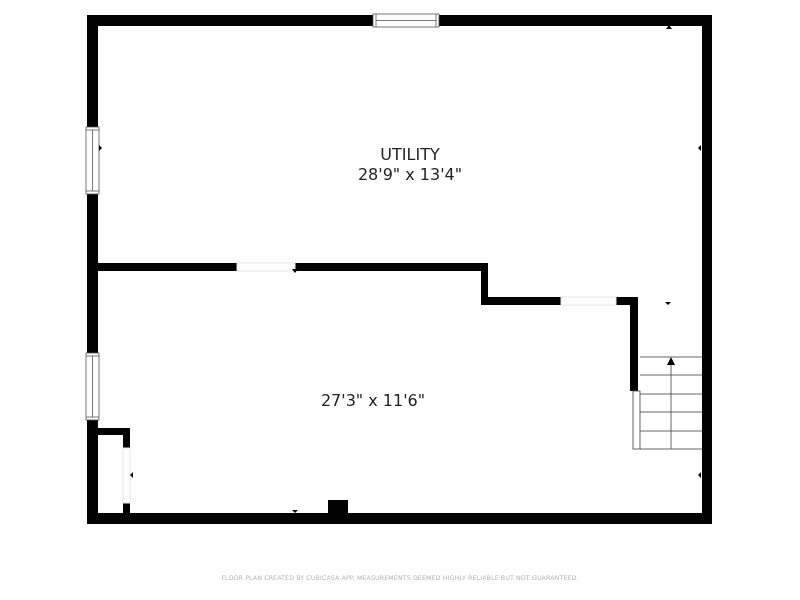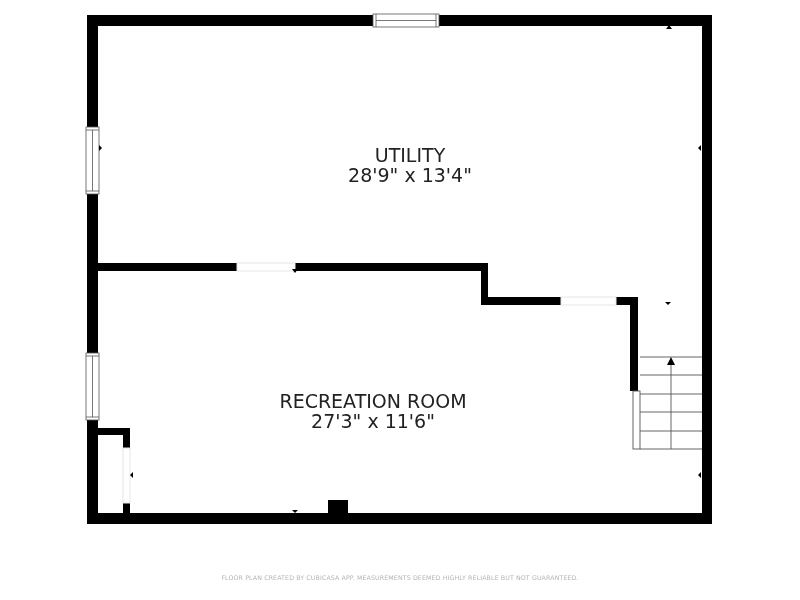--- a/index.html
+++ b/index.html
@@ -1,18 +1,18 @@
 <!DOCTYPE html>
 <html><head>
 <meta charset="utf-8">
 <style>
   html,body{margin:0;padding:0;background:#fff;}
   body{width:800px;height:600px;position:relative;overflow:hidden;font-family:"DejaVu Sans","Liberation Sans",sans-serif;}
   svg{position:absolute;left:0;top:0;}
-  .lbl{position:absolute;text-align:center;color:#222;font-size:19px;line-height:20px;transform:translateX(-50%);white-space:nowrap;}
+  .lbl{position:absolute;text-align:center;color:#222;font-size:16px;line-height:20px;transform:translateX(-50%);white-space:nowrap;}
   .foot{position:absolute;left:0;width:800px;top:574px;text-align:center;font-size:6.3px;color:#b4b4b4;letter-spacing:0.1px;}
 </style>
 </head>
 <body>
 
 <svg width="800" height="600" viewBox="0 0 800 600">
 
   <g fill="#000">
     <rect x="87" y="15" width="625" height="11"></rect>
     <rect x="87" y="513" width="625" height="11"></rect>
@@ -80,17 +80,16 @@
     <polygon points="701,472 701,478 698,475"></polygon>
     <polygon points="292,510 298,510 295,513"></polygon>
   </g>
 </svg>
 
 <div class="lbl" style="left:410px;top:145px;">
   <div>UTILITY</div>
   <div>28'9" x 13'4"</div>
 </div>
 <div class="lbl" style="left:373px;top:391px;">
-  <div>RECREATION ROOM</div>
   <div>27'3" x 11'6"</div>
 </div>
 
 <div class="foot">FLOOR PLAN CREATED BY CUBICASA APP. MEASUREMENTS DEEMED HIGHLY RELIABLE BUT NOT GUARANTEED.</div>
 
 </body></html>

